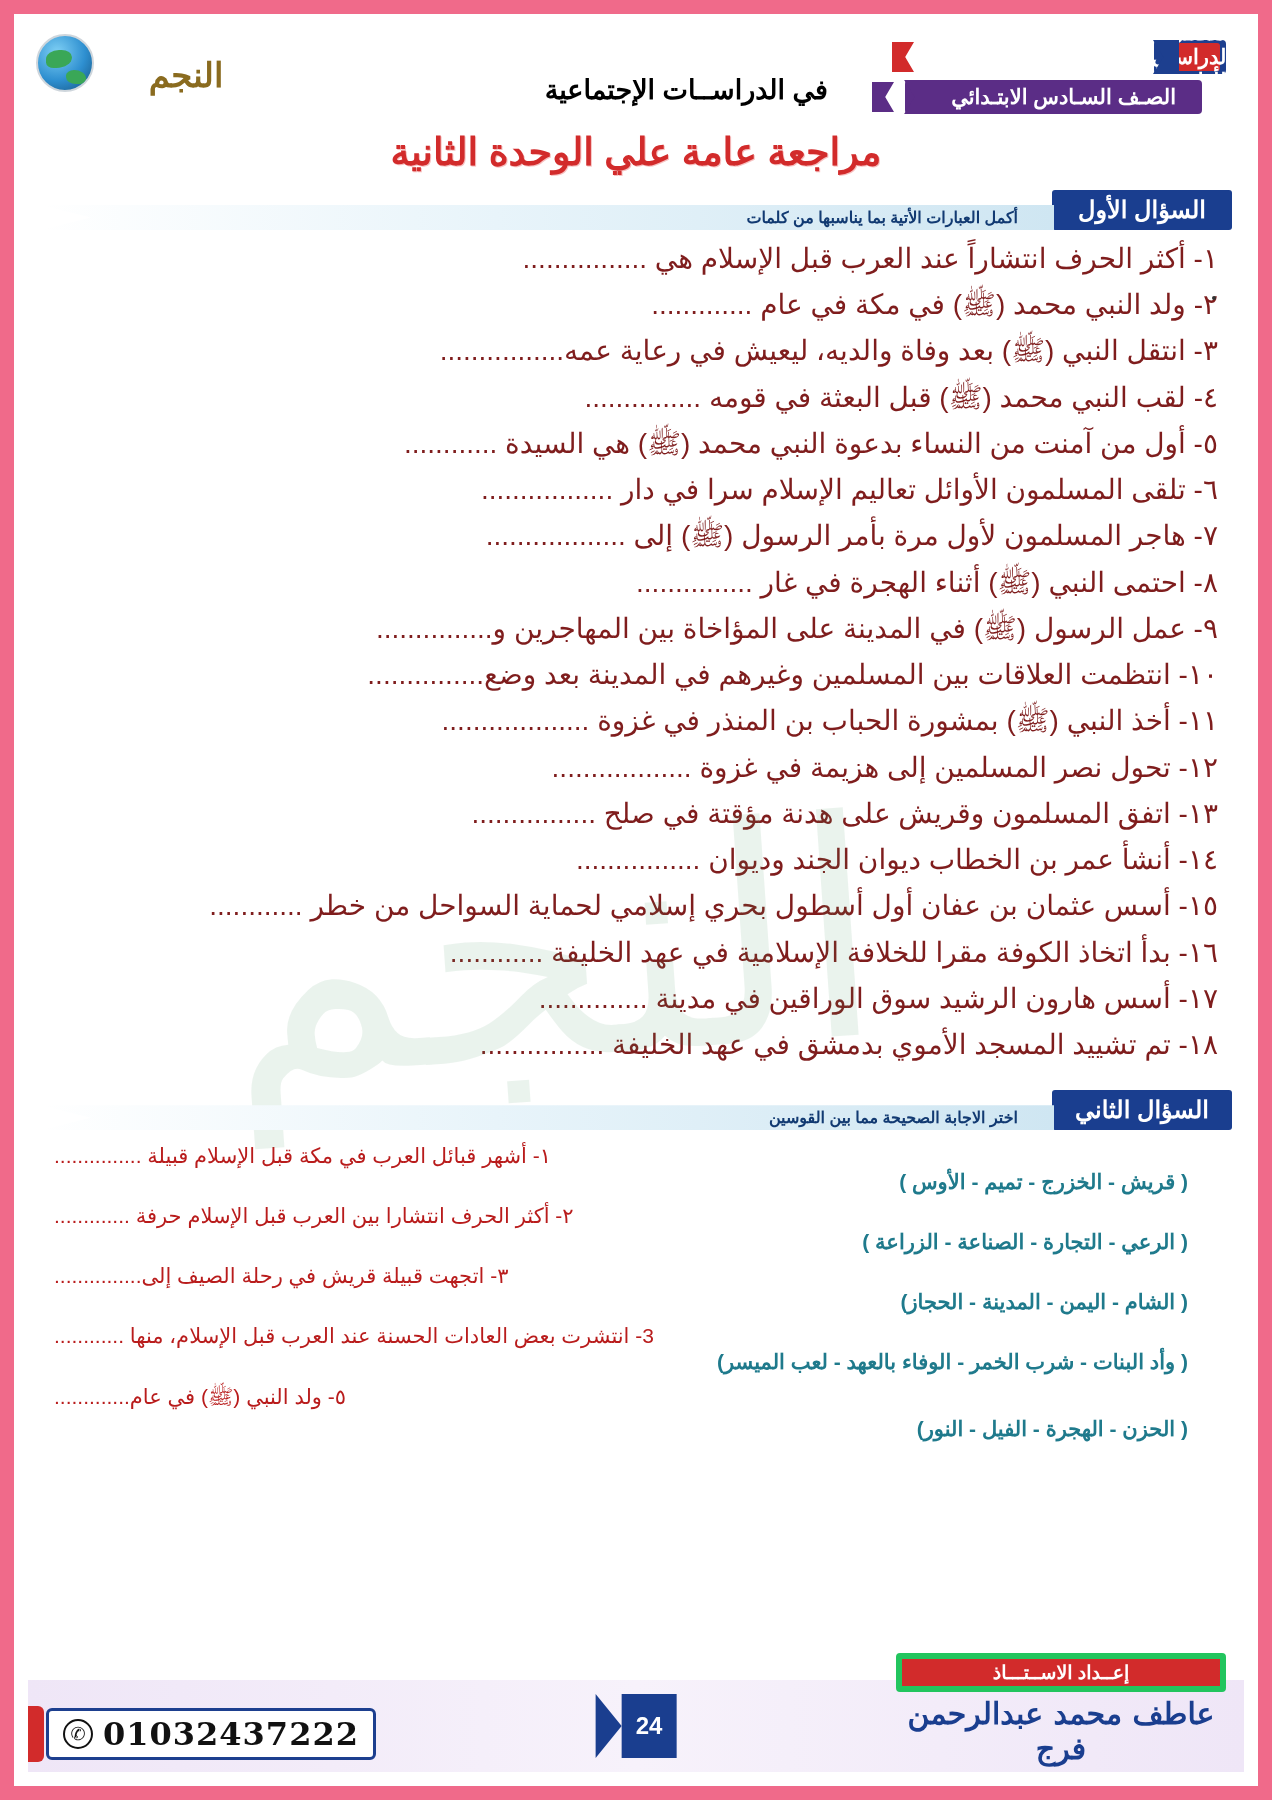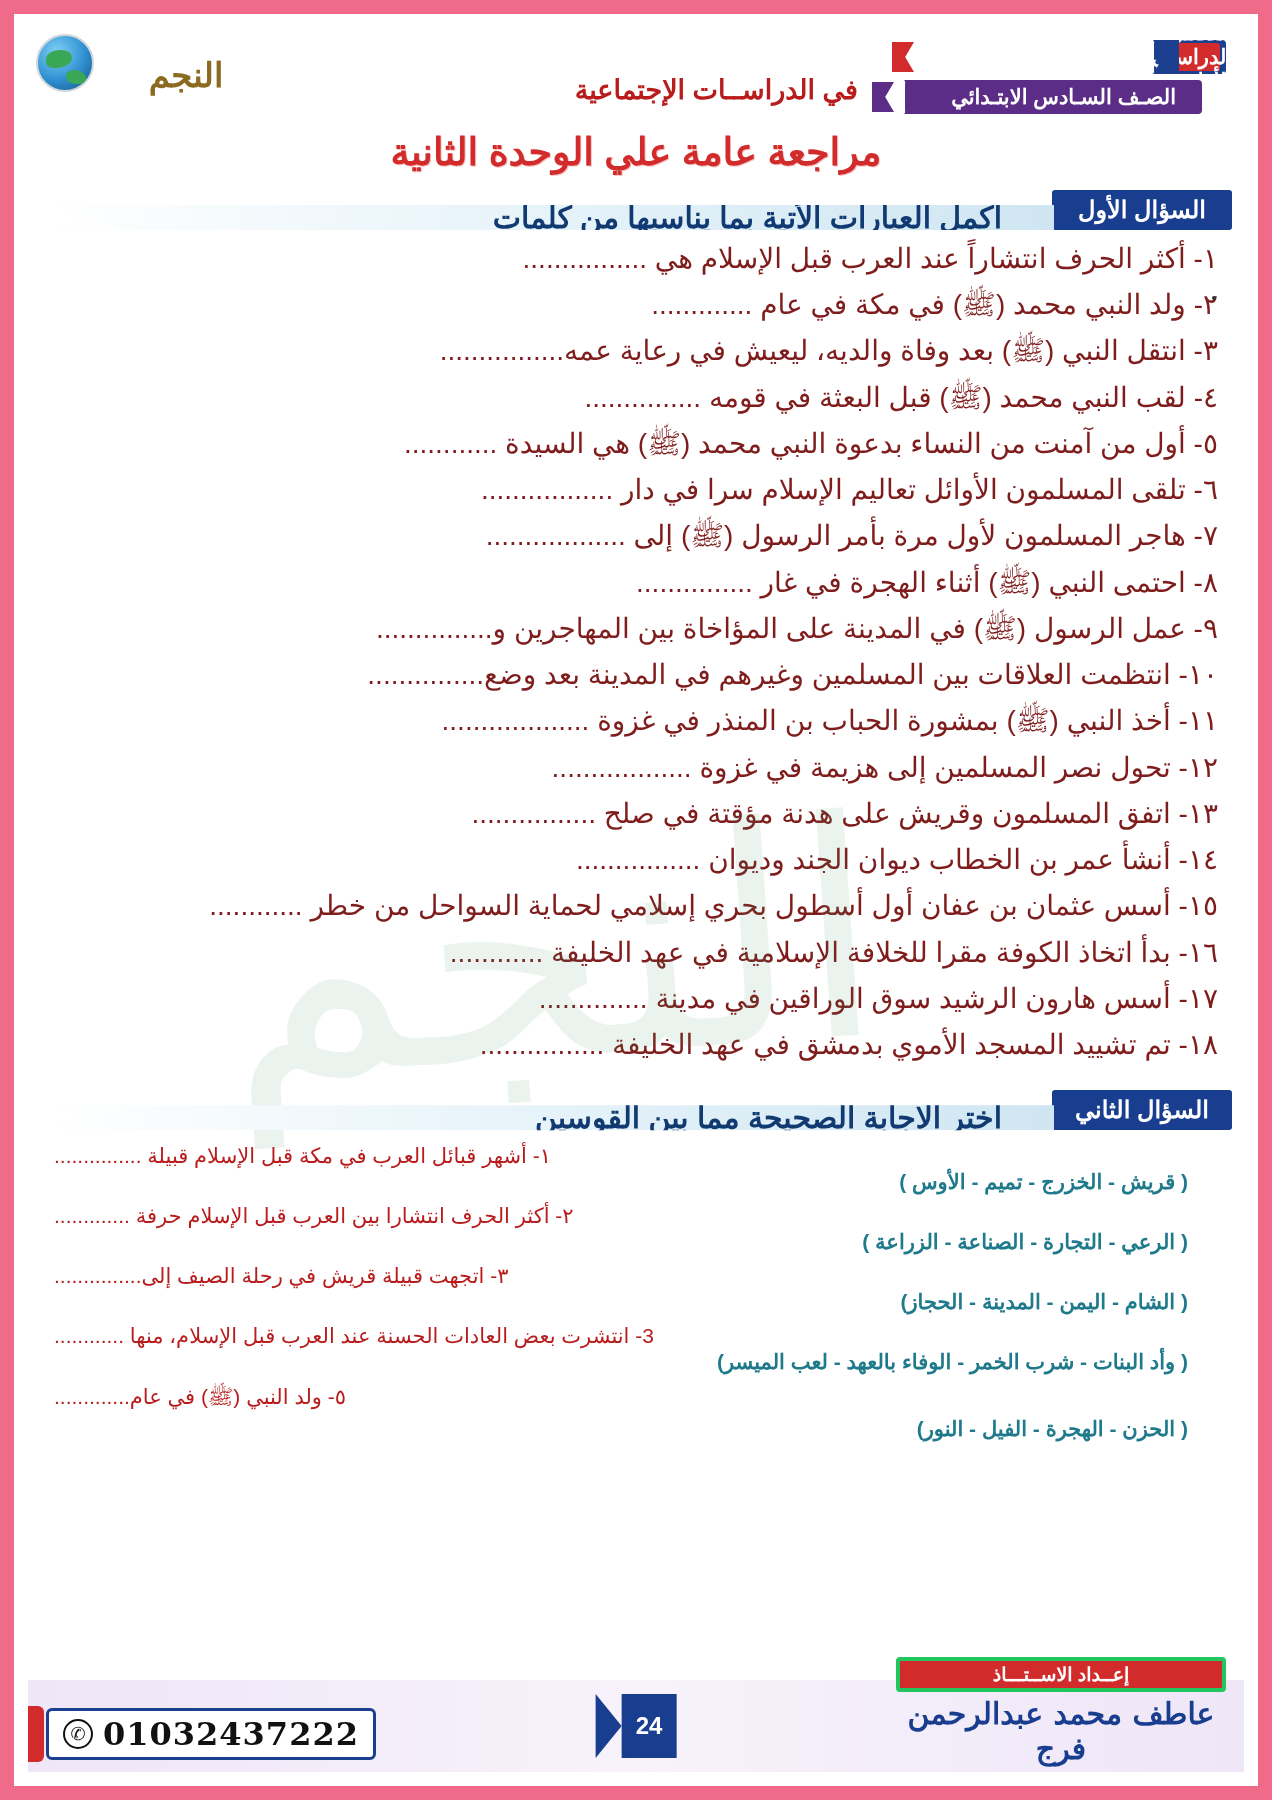--- a/index.html
+++ b/index.html
@@ -76,25 +76,25 @@
     position:absolute;
     width:22px; height:30px;
     background:#d22b2b;
     clip-path: polygon(0 0, 100% 0, 60% 50%, 100% 100%, 0 100%);
   }
   .tail1 { top:14px; right:330px; }
   .tail2 { top:54px; right:350px; background:#5b2d86;}
 
   .header-title {
     position:absolute;
-    right: 386px;
+    right: 416px;
     top: 46px;
     font-size: 27px;
     font-weight: bold;
-    color:#b91c1c;
+    color:#000000;
   }
   .logo-badge {
     position:absolute;
     right: 1010px; top: 4px;
     width:96px; height:86px;
     color:#8a6b1f;
     font-size:34px;
     font-weight:bold;
     display:flex; align-items:center; justify-content:center;
     font-family:"DejaVu Serif", serif;
@@ -151,24 +151,24 @@
     flex:1;
     position:relative;
     margin-right:-2px;
   }
   .q-text {
     position:absolute; inset:0;
     background: linear-gradient(to left, #cfe6f2 0%, #e8f4fa 55%, #ffffff 100%);
     clip-path: polygon(0 0, 100% 0, 100% 100%, 0 100%, 5% 50%);
     display:flex; align-items:center;
     justify-content:flex-start;
-    padding-right: 52px;
+    padding-right: 36px;
     color:#123a72;
     font-weight:bold;
-    font-size:30px;
+    font-size:16px;
     margin-top:15px;
   }
 
   
   .items {
     margin: 4px 26px 0 26px;
     direction:rtl;
   }
   .item {
     text-align:right;
@@ -266,21 +266,21 @@
     width: 330px;
   }
   .teacher-top {
     background:#d22b2b;
     color:#fff;
     font-weight:bold;
     font-size:19px;
     border-radius:4px;
     padding: 2px 0;
     margin-bottom: 4px;
-    border:4px solid #22c55e;
+    border:6px solid #22c55e;
   }
   .teacher-name {
     color:#1a3e8f;
     font-size:30px;
     font-weight:bold;
     font-family:"DejaVu Serif", serif;
   }
   .dot-left {
     position:absolute;
     right: 28px; top: 268px;

